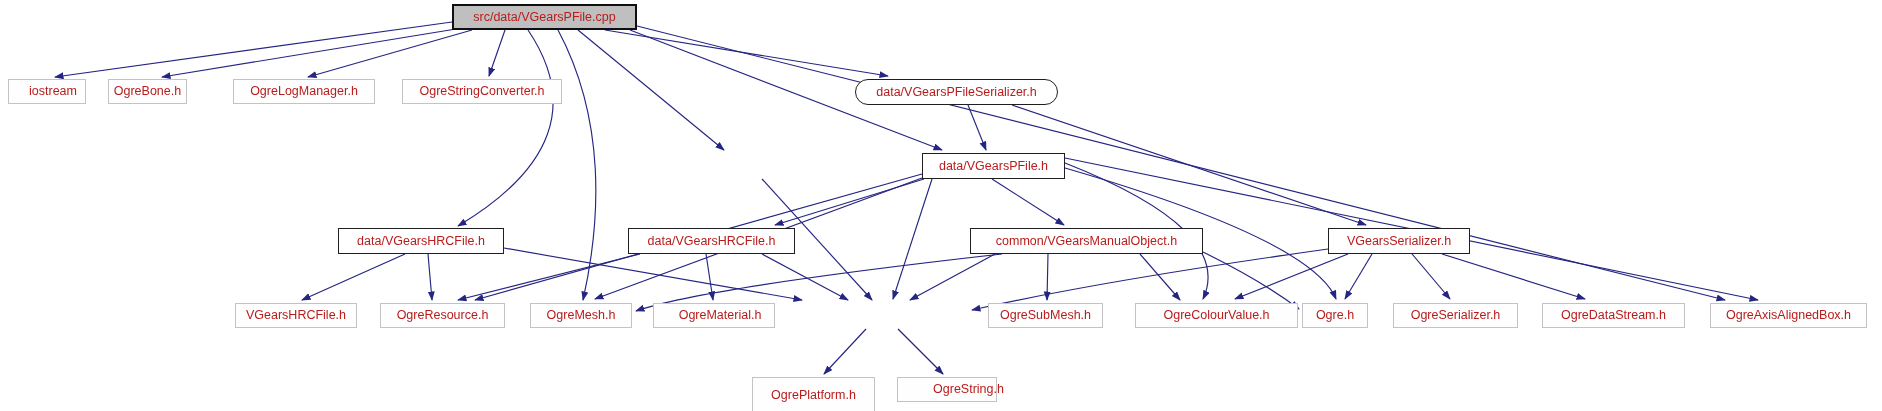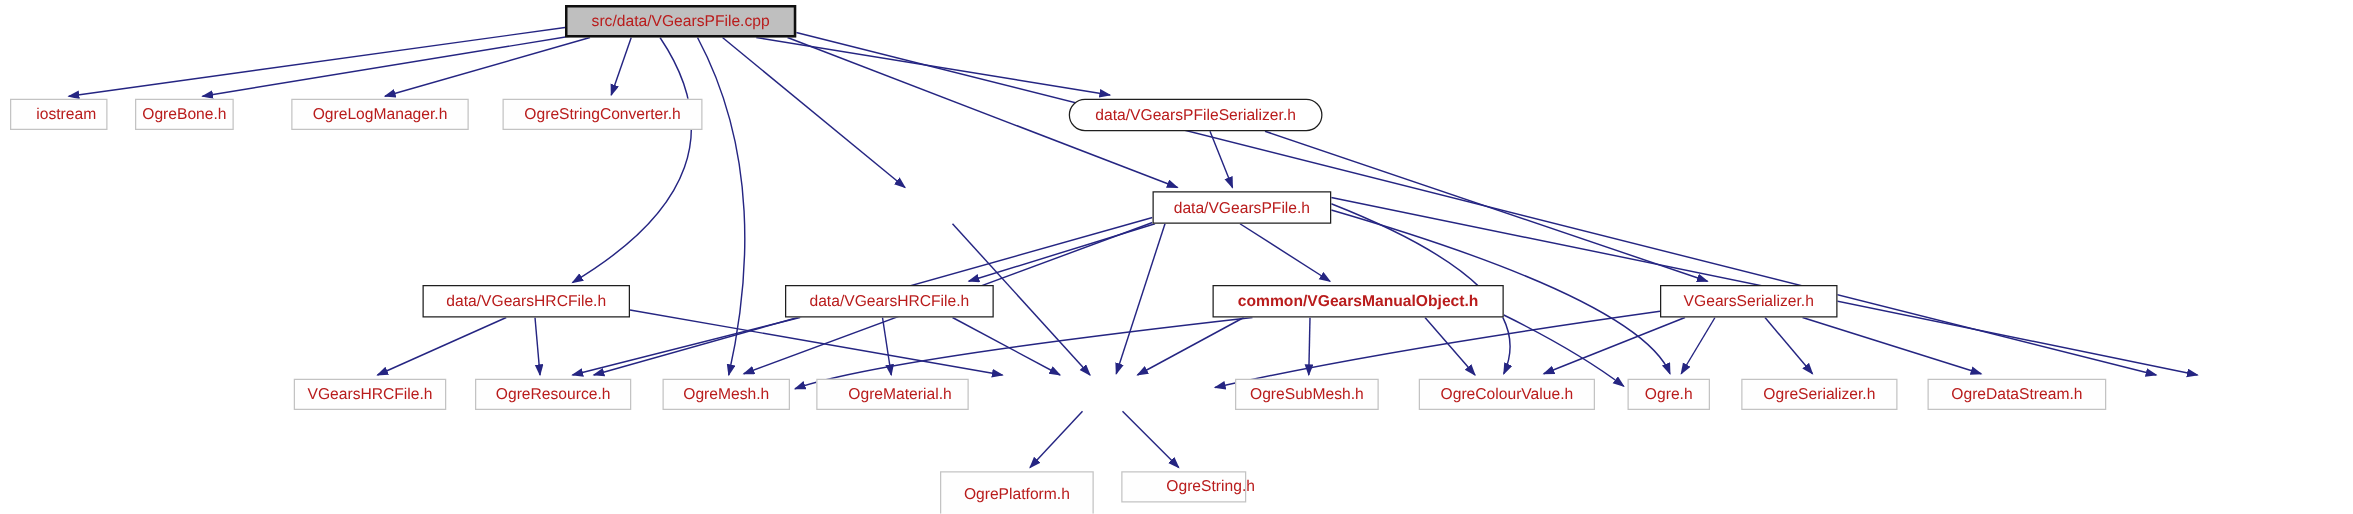--- a/index.html
+++ b/index.html
@@ -68,27 +68,28 @@
   <div id="nodes">
       <div class="node root" style="left: 452px; top: 4px; width: 185px; height: 26px;">src/data/VGearsPFile.cpp</div>
       <div class="node external" style="left: 8px; top: 79px; width: 78px; height: 25px; padding-left: 12px;">iostream</div>
       <div class="node external" style="left: 108px; top: 79px; width: 79px; height: 25px;">OgreBone.h</div>
       <div class="node external" style="left: 233px; top: 79px; width: 142px; height: 25px;">OgreLogManager.h</div>
       <div class="node external" style="left: 402px; top: 79px; width: 160px; height: 25px;">OgreStringConverter.h</div>
       <div class="node internal" style="left: 855px; top: 79px; width: 203px; height: 26px; border-radius: 13px;">data/VGearsPFileSerializer.h</div>
       <div class="node internal" style="left: 922px; top: 153px; width: 143px; height: 26px;">data/VGearsPFile.h</div>
       <div class="node internal" style="left: 338px; top: 228px; width: 166px; height: 26px;">data/VGearsHRCFile.h</div>
       <div class="node internal" style="left: 628px; top: 228px; width: 167px; height: 26px;">data/VGearsHRCFile.h</div>
-      <div class="node internal" style="left: 970px; top: 228px; width: 233px; height: 26px; font-weight: bold;">common/VGearsManualObject.h</div>
+      <div class="node internal" style="left: 970px; top: 228px; width: 233px; height: 26px;">common/VGearsManualObject.h</div>
       <div class="node internal" style="left: 1328px; top: 228px; width: 142px; height: 26px;">VGearsSerializer.h</div>
       <div class="node external" style="left: 235px; top: 303px; width: 122px; height: 25px;">VGearsHRCFile.h</div>
       <div class="node external" style="left: 380px; top: 303px; width: 125px; height: 25px;">OgreResource.h</div>
       <div class="node external" style="left: 530px; top: 303px; width: 102px; height: 25px;">OgreMesh.h</div>
       <div class="node external" style="left: 653px; top: 303px; width: 122px; height: 25px; padding-left: 12px;">OgreMaterial.h</div>
       <div class="node external" style="left: 988px; top: 303px; width: 115px; height: 25px;">OgreSubMesh.h</div>
-      <div class="node external" style="left: 1135px; top: 303px; width: 141px; height: 25px;">OgreColourValue.h</div>
+      <div class="node external" style="left: 1135px; top: 303px; width: 163px; height: 25px;">OgreColourValue.h</div>
       <div class="node external" style="left: 1302px; top: 303px; width: 66px; height: 25px;">Ogre.h</div>
       <div class="node external" style="left: 1393px; top: 303px; width: 125px; height: 25px;">OgreSerializer.h</div>
       <div class="node external" style="left: 1542px; top: 303px; width: 143px; height: 25px;">OgreDataStream.h</div>
+      <div class="node external" style="left: 1710px; top: 303px; width: 157px; height: 25px;">OgreAxisAlignedBox.h</div>
       <div class="node external" style="left: 752px; top: 377px; width: 123px; height: 37px;">OgrePlatform.h</div>
       <div class="node external" style="left: 897px; top: 377px; width: 100px; height: 25px; padding-left: 43px;">OgreString.h</div>
     </div>
 </div>
 
 </body></html>

